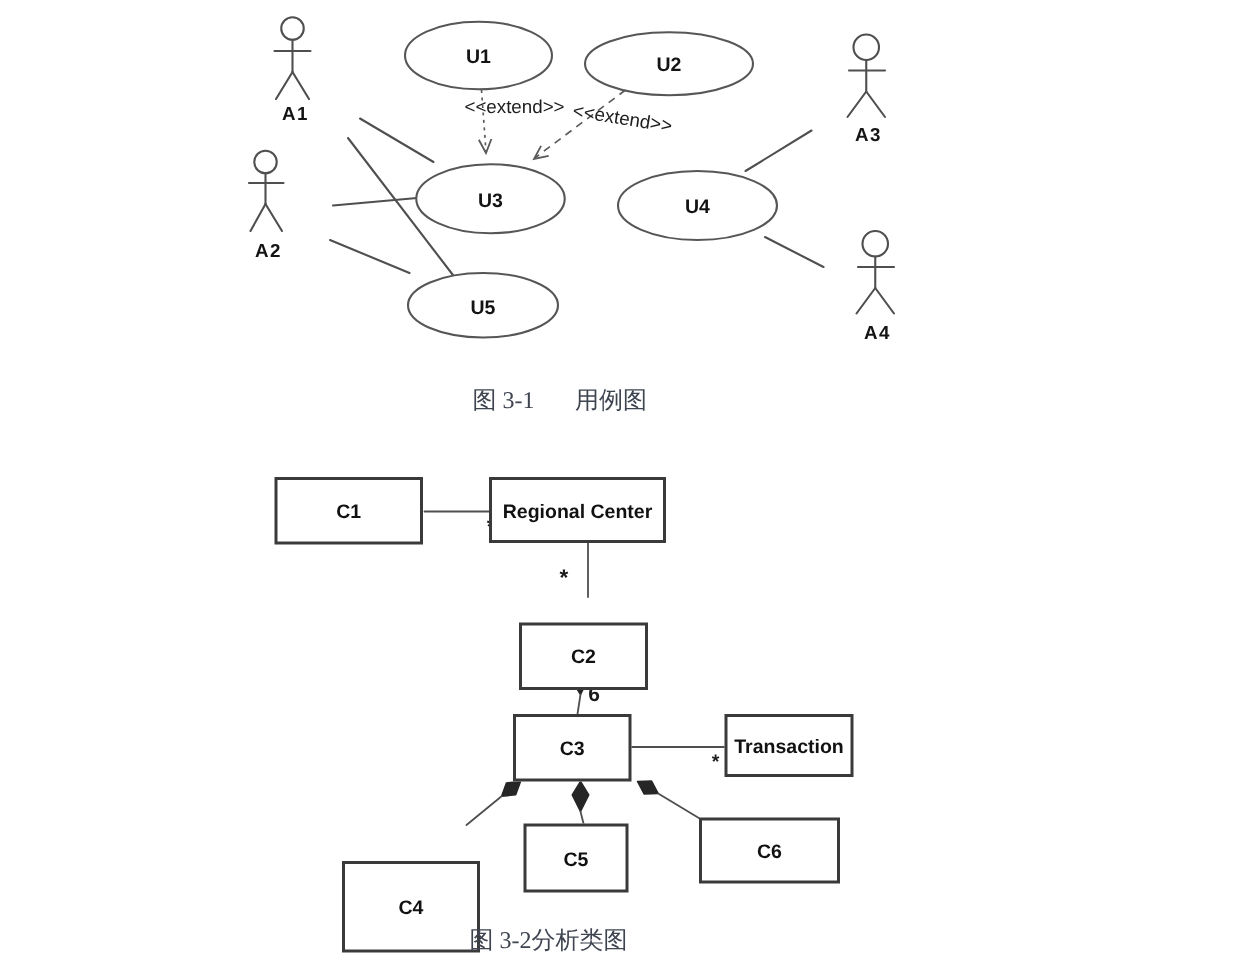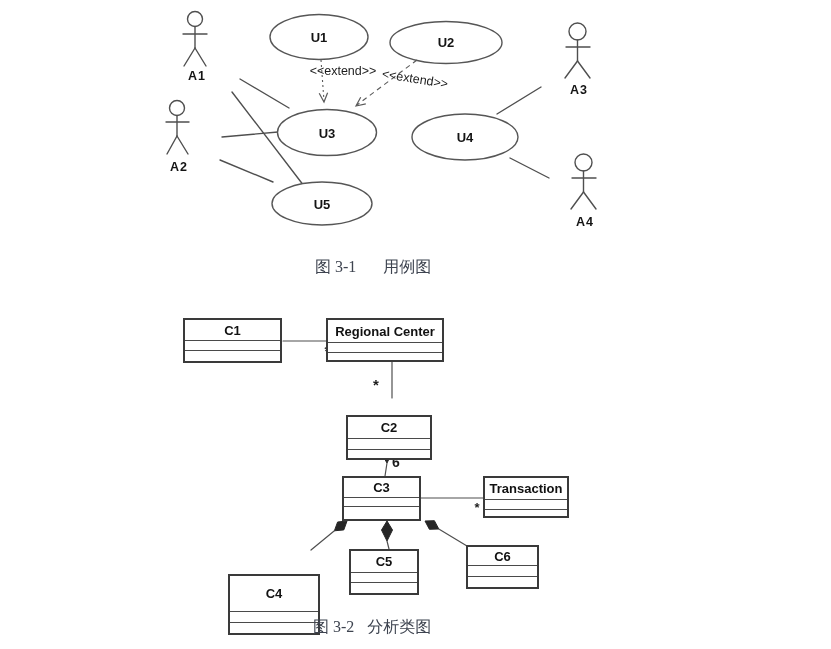--- a/index.html
+++ b/index.html
@@ -13,21 +13,21 @@
   .dash1{stroke:#5a5a5a;stroke-width:1.1;fill:none;stroke-dasharray:2 3;}
   .dash2{stroke:#5a5a5a;stroke-width:1.1;fill:none;stroke-dasharray:5 4;}
   .head{stroke:#5a5a5a;stroke-width:1.2;fill:none;stroke-linejoin:miter;}
   .dia{fill:#262626;stroke:#262626;stroke-linejoin:round;}
   .uc-lbl{font:bold 13px "Liberation Sans",sans-serif;fill:#141414;text-anchor:middle;}
   .ac-lbl{font:bold 12.5px "Liberation Sans",sans-serif;fill:#141414;text-anchor:middle;letter-spacing:1px;}
   .ext{font:12.5px "Liberation Sans",sans-serif;fill:#1c1c1c;text-anchor:middle;}
   .mult{font:bold 14px "Liberation Sans",sans-serif;fill:#1c1c1c;text-anchor:middle;}
   
   .uml-class{position:absolute;box-sizing:border-box;border:2px solid #3a3a3a;background:#ffffff;
-             display:flex;flex-direction:column;}
+             display:flex;}
   .uml-name{flex:1;display:flex;align-items:center;justify-content:center;
             font-weight:bold;font-size:13px;color:#111;white-space:nowrap;}
   .uml-row{box-sizing:border-box;border-top:1px solid #4a4a4a;background:#ffffff;}
   
   .caption{position:absolute;display:flex;align-items:baseline;
            font-family:"Liberation Serif",serif;font-size:16px;font-weight:500;color:#3e4450;
            white-space:nowrap;}
 </style>
 </head>
 <body>
@@ -152,28 +152,28 @@
     <div class="uml-row" style="height:11px"></div>
     <div class="uml-row" style="height:11px"></div>
   </div>
 
   <div class="uml-class" style="left:349px;top:549px;width:70px;height:46px">
     <div class="uml-name">C5</div>
     <div class="uml-row" style="height:10px"></div>
     <div class="uml-row" style="height:11px"></div>
   </div>
 
-  <div class="uml-class" style="left:466px;top:545px;width:73px;height:44px">
+  <div class="uml-class" style="left:466px;top:545px;width:94px;height:44px">
     <div class="uml-name">C6</div>
     <div class="uml-row" style="height:11px"></div>
     <div class="uml-row" style="height:11px"></div>
   </div>
 
   <div class="caption" style="left:315px;top:257px;gap:27px">
     <span>图 3-1</span>
     <span>用例图</span>
   </div>
-  <div class="caption" style="left:313px;top:617px;gap:13px">
+  <div class="caption" style="left:313px;top:617px;">
     <span>图 3-2</span>
     <span>分析类图</span>
   </div>
 
 </div>
 
 </body></html>

